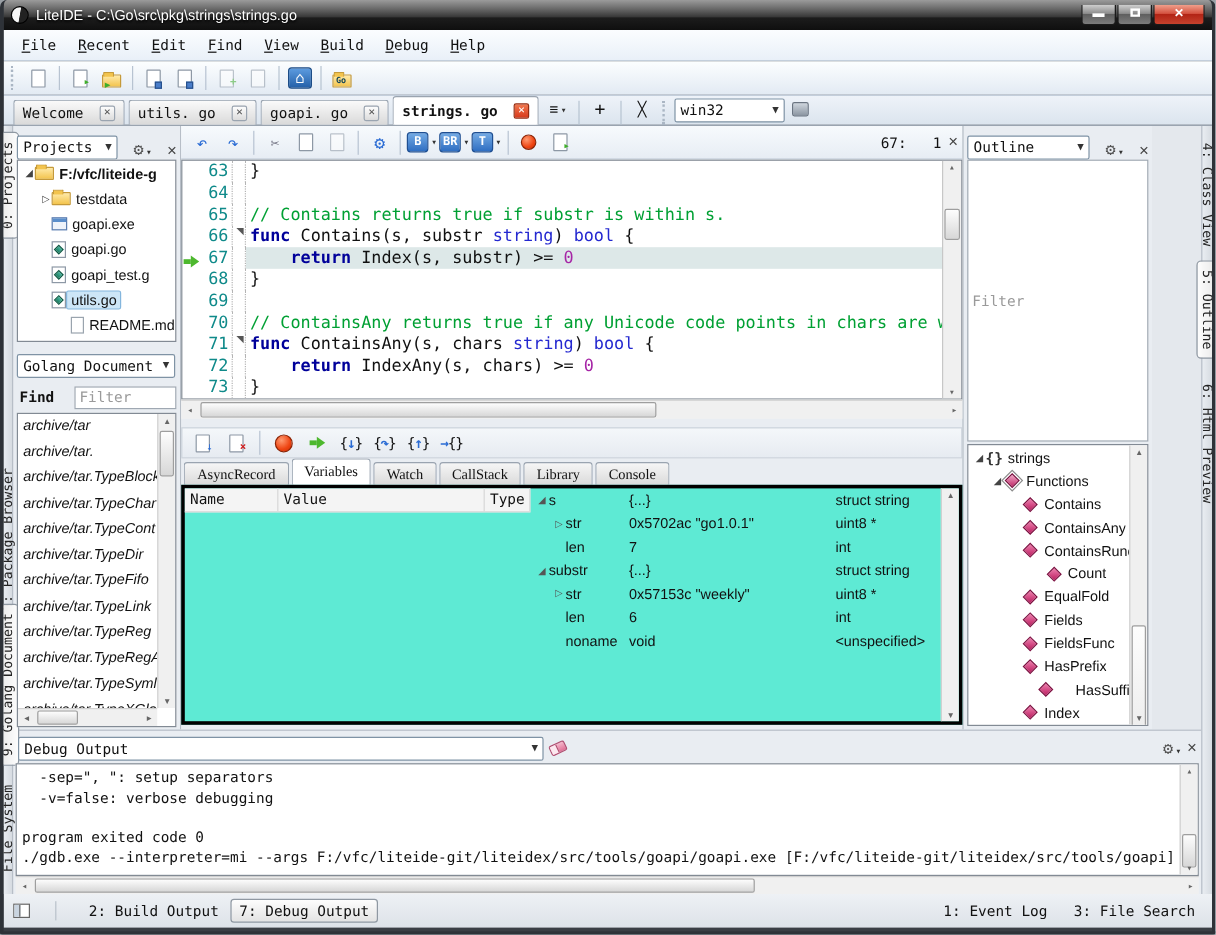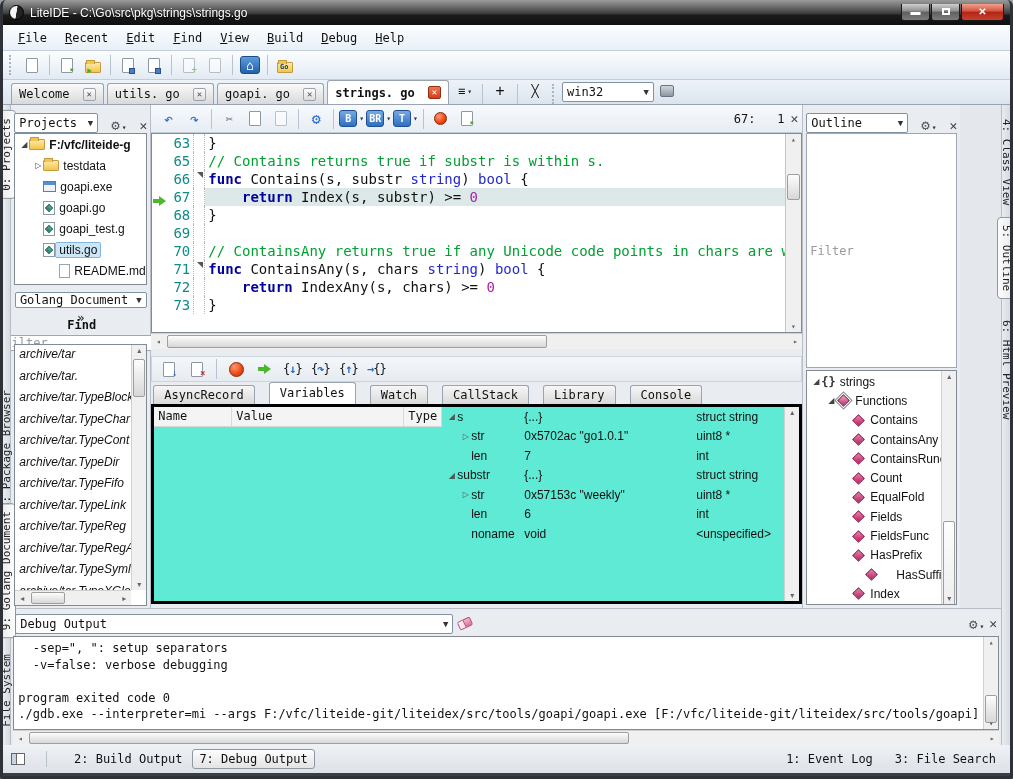--- a/index.html
+++ b/index.html
@@ -74,21 +74,21 @@
   .trow{display:flex;align-items:center;height:21px;white-space:nowrap;}
   .trow .exp{width:10px;font-size:8px;color:#444;text-align:center;flex:none;}
   .trow .lbl{overflow:hidden;text-overflow:clip;white-space:nowrap;padding-left:4px;}
   .trow.selrow .lbl{background:#cde6f7;border:1px solid #84b6dd;border-radius:2px;padding:0 3px;}
   .gofile{position:relative;width:12px;height:14px;background:#fff;border:1px solid #8d98a5;flex:none;}
   .gofile i{position:absolute;left:2px;top:3px;width:6px;height:6px;transform:rotate(45deg);background:linear-gradient(#49b6a0,#1b7f62);border:1px solid #0e5a44;}
   .exeic{position:relative;width:13px;height:11px;background:#eef3fa;border:1px solid #5a7db0;flex:none;}
   .exeic::before{content:"";position:absolute;left:0;top:0;right:0;height:3px;background:#5a8ecb;}
   .plainpg{width:11px;height:14px;background:#fff;border:1px solid #9aa4ae;flex:none;}
   .splitter{height:7px;}
-  .lp-row{height:26px;display:flex;align-items:center;padding:0 3px;gap:3px;flex-direction:column;}
+  .lp-row{height:26px;display:flex;align-items:center;padding:0 3px;gap:17px;}
   .findlbl{font-weight:bold;padding-left:2px;}
   .findinput{flex:1;height:19px;border:1px solid #9fa8b2;background:#fff;font-family:"DejaVu Sans Mono",monospace;font-size:12px;padding:0 3px;color:#222;min-width:0;}
   .findinput::placeholder{color:#9a9a9a;}
   .doclist{flex:1;margin:0 3px 2px 3px;font-family:"Liberation Sans",sans-serif;font-size:12px;display:flex;flex-direction:column;}
   .doclist-items{flex:1;overflow:hidden;padding:2px 0 0 4px;}
   .dlrow{height:21.5px;white-space:nowrap;overflow:hidden;font-style:italic;}
   
   .sb-h{height:15px;background:#f0f0f0;border-top:1px solid #d0d0d0;display:flex;align-items:center;position:relative;flex:none;}
   .sb-v{width:15px;background:#f0f0f0;border-left:1px solid #d0d0d0;position:absolute;top:0;bottom:0;right:0;}
   .sb-thumb{background:linear-gradient(#fdfdfd,#d7d7d7);border:1px solid #9e9e9e;border-radius:2px;position:absolute;}
@@ -109,21 +109,21 @@
   .cl .gut .cararr{position:absolute;left:1px;top:4px;}
   .kw{color:#00009a;font-weight:bold;}
   .ty{color:#2428d0;}
   .cm{color:#00a033;}
   .nu{color:#a625a6;}
   .ed-vscroll{width:16px;border-left:1px solid #c7c7c7;background:#f0f0f0;position:relative;flex:none;}
   .ed-hscroll{height:16px;margin-top:0;}
   .gap{height:7px;}
   .dbgtoolbar{height:26px;display:flex;align-items:center;gap:2px;padding:0 4px;background:linear-gradient(#f4f7fa,#e6ebf1);border:1px solid #cdd4dc;}
   .dbgtabs{height:22px;display:flex;align-items:flex-end;padding-left:2px;}
-  .dbgtab{height:19px;padding:0 10px;border:1px solid #9aa4b0;border-bottom:none;border-radius:3px 3px 0 0;background:linear-gradient(#f6f6f6,#dadada);margin-right:14px;line-height:18px;white-space:pre;}
+  .dbgtab{height:19px;padding:0 10px;border:1px solid #9aa4b0;border-bottom:none;border-radius:3px 3px 0 0;background:linear-gradient(#f6f6f6,#dadada);margin-right:2px;line-height:18px;white-space:pre;font-family:Liberation Serif, serif;}
   .dbgtab.active{height:22px;background:#fff;line-height:20px;}
   .vartable{flex:1;background:#5eead4;border:3px solid #000000;display:flex;flex-direction:row;font-family:"Liberation Sans",sans-serif;font-size:12px;position:relative;margin-bottom:4px;}
   .vhead{display:flex;height:20px;background:#f4f4f4;border-bottom:1px solid #d8d8d8;font-family:"DejaVu Sans Mono",monospace;}
   .vhead div{padding:2px 4px;border-right:1px solid #d8d8d8;}
   .vrow{display:flex;height:19.5px;align-items:center;}
   .vrow .c1{display:flex;align-items:center;}
   .vrow .exp{width:11px;font-size:8px;color:#555;text-align:center;flex:none;}
   .col-name{width:78px;flex:none;overflow:hidden;white-space:nowrap;}
   .col-val{width:172px;flex:none;overflow:hidden;white-space:nowrap;padding-left:4px;}
   .col-type{flex:1;overflow:hidden;white-space:nowrap;padding-left:4px;}
@@ -387,20 +387,21 @@
                 </span>
               </span>
             <span class="spacer"></span>
             <span class="cursorpos"><span>67:</span>   <span>1</span></span>
             <span class="xclose">✕</span>
           </div>
 
           <div class="editor">
             <div class="edlines" id="codelines">
                 <div class="cl"><span class="gut"><span>63</span></span><span class="fold"></span><span class="codetxt"><span>}</span></span></div>
+                <div class="cl"><span class="gut"><span>64</span></span><span class="fold"></span><span class="codetxt"></span></div>
                 <div class="cl"><span class="gut"><span>65</span></span><span class="fold"></span><span class="codetxt"><span class="cm">// Contains returns true if substr is within s.</span></span></div>
                 <div class="cl"><span class="gut"><span>66</span></span><span class="fold"><span class="fm"></span></span><span class="codetxt"><span class="kw">func</span><span> Contains(s, substr </span><span class="ty">string</span><span>) </span><span class="ty">bool</span><span> {</span></span></div>
                 <div class="cl current"><span class="gut"><span class="cararr"><span class="garrow"></span></span><span>67</span></span><span class="fold"></span><span class="codetxt"><span>    </span><span class="kw">return</span><span> Index(s, substr) &gt;= </span><span class="nu">0</span></span></div>
                 <div class="cl"><span class="gut"><span>68</span></span><span class="fold"></span><span class="codetxt"><span>}</span></span></div>
                 <div class="cl"><span class="gut"><span>69</span></span><span class="fold"></span><span class="codetxt"></span></div>
                 <div class="cl"><span class="gut"><span>70</span></span><span class="fold"></span><span class="codetxt"><span class="cm">// ContainsAny returns true if any Unicode code points in chars are within s.</span></span></div>
                 <div class="cl"><span class="gut"><span>71</span></span><span class="fold"><span class="fm"></span></span><span class="codetxt"><span class="kw">func</span><span> ContainsAny(s, chars </span><span class="ty">string</span><span>) </span><span class="ty">bool</span><span> {</span></span></div>
                 <div class="cl"><span class="gut"><span>72</span></span><span class="fold"></span><span class="codetxt"><span>    </span><span class="kw">return</span><span> IndexAny(s, chars) &gt;= </span><span class="nu">0</span></span></div>
                 <div class="cl"><span class="gut"><span>73</span></span><span class="fold"></span><span class="codetxt"><span>}</span></span></div>
               </div>
@@ -552,21 +553,21 @@
                 <div class="orow" style="padding-left: 34px;">
                   <span class="exp"></span>
                   <span class="diamond"></span>
                   <span class="lbl">ContainsAny</span>
                 </div>
                 <div class="orow" style="padding-left: 34px;">
                   <span class="exp"></span>
                   <span class="diamond"></span>
                   <span class="lbl">ContainsRune</span>
                 </div>
-                <div class="orow" style="padding-left: 34px;">
+                <div class="orow" style="padding-left: 34px; justify-content: center;">
                   <span class="exp"></span>
                   <span class="diamond"></span>
                   <span class="lbl">Count</span>
                 </div>
                 <div class="orow" style="padding-left: 34px;">
                   <span class="exp"></span>
                   <span class="diamond"></span>
                   <span class="lbl">EqualFold</span>
                 </div>
                 <div class="orow" style="padding-left: 34px;">

